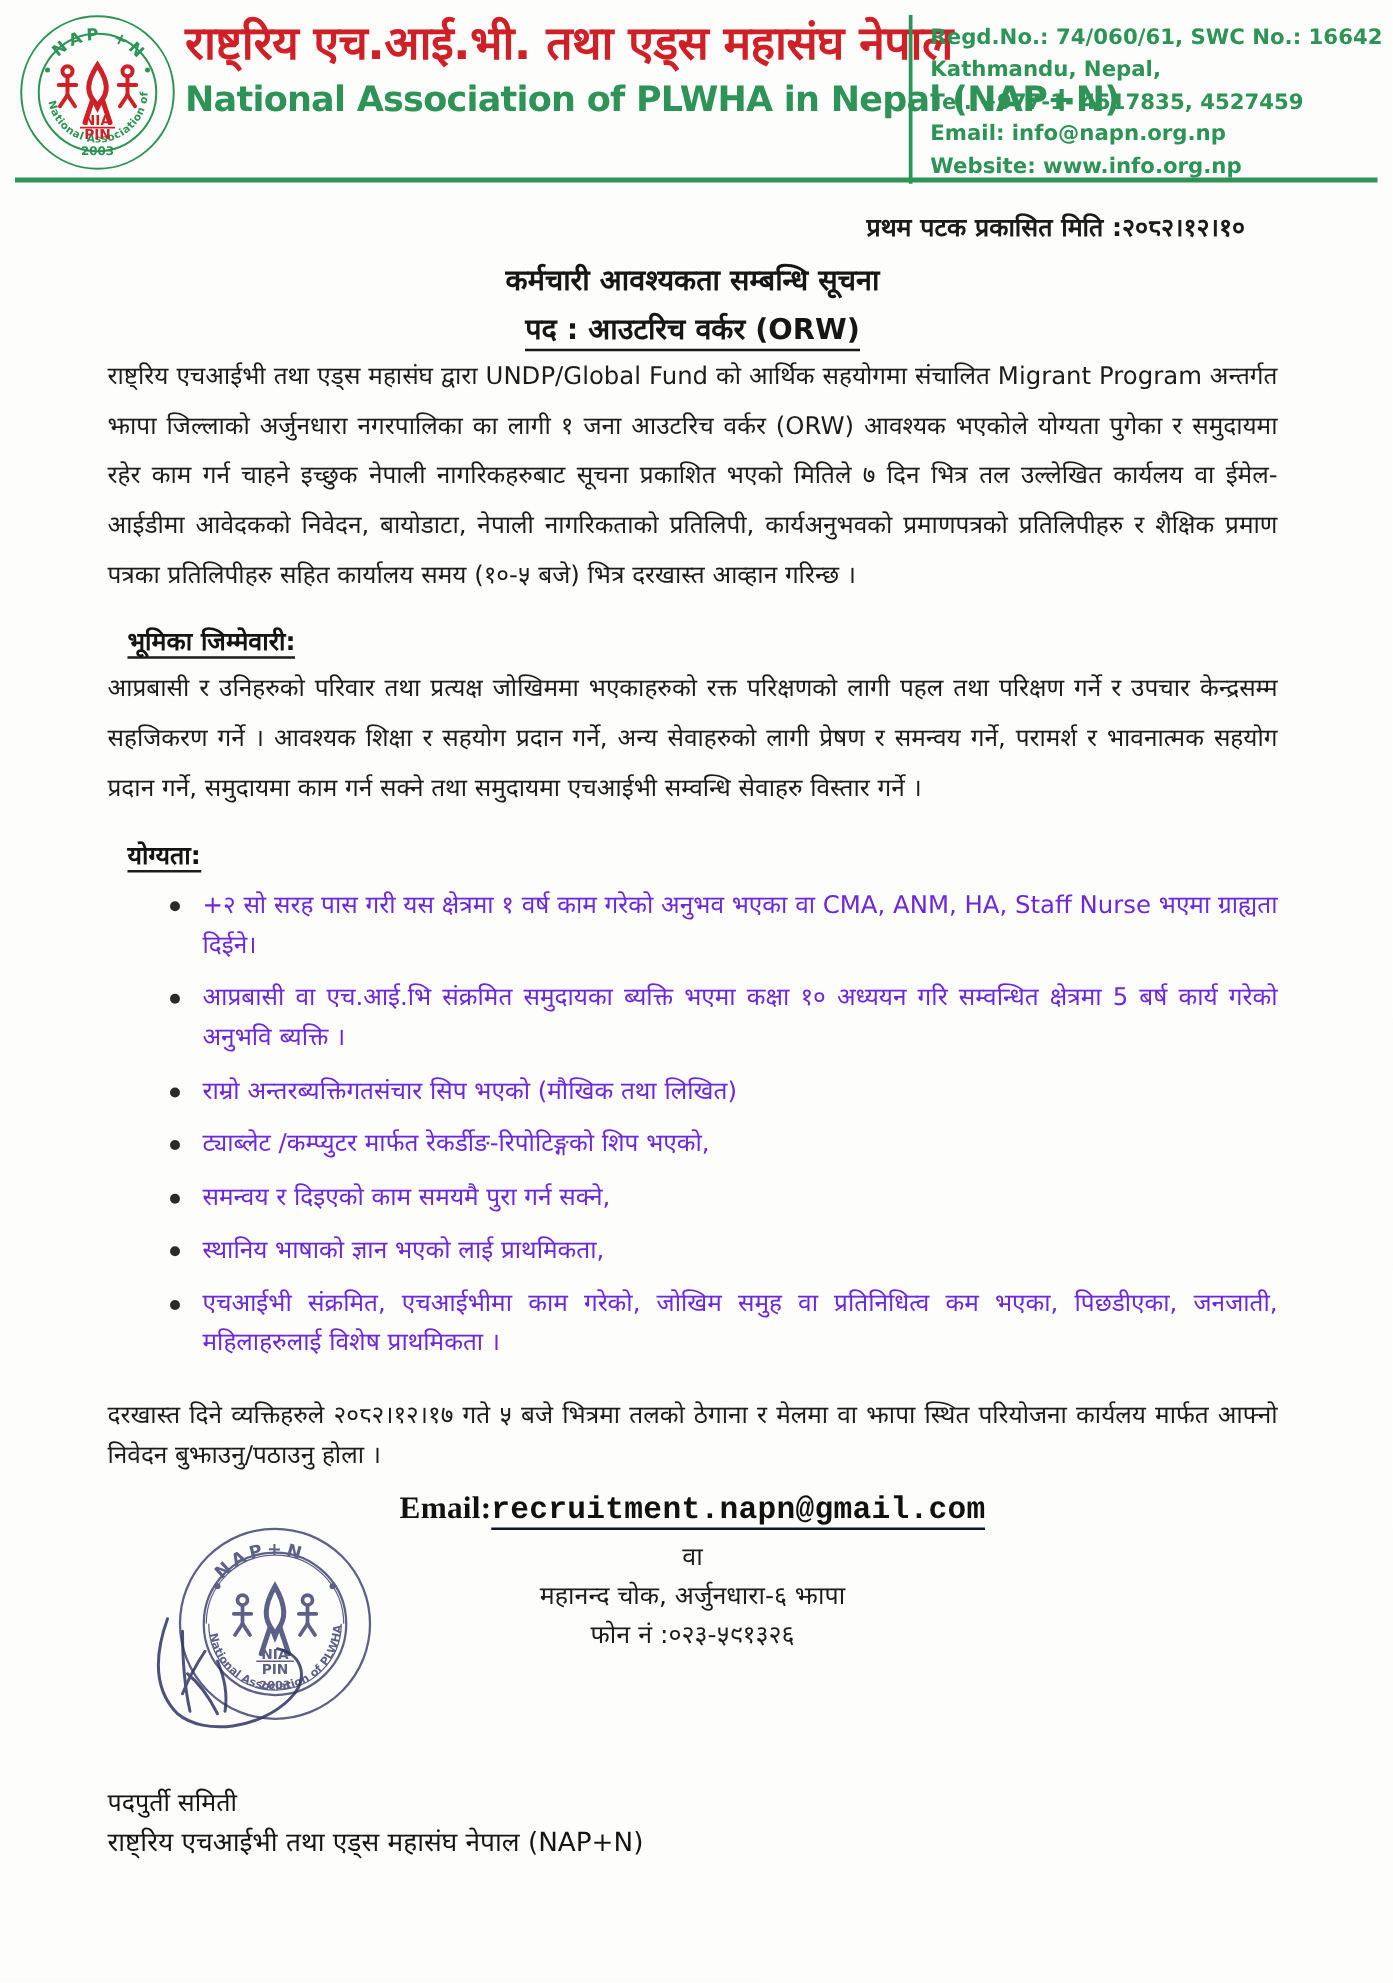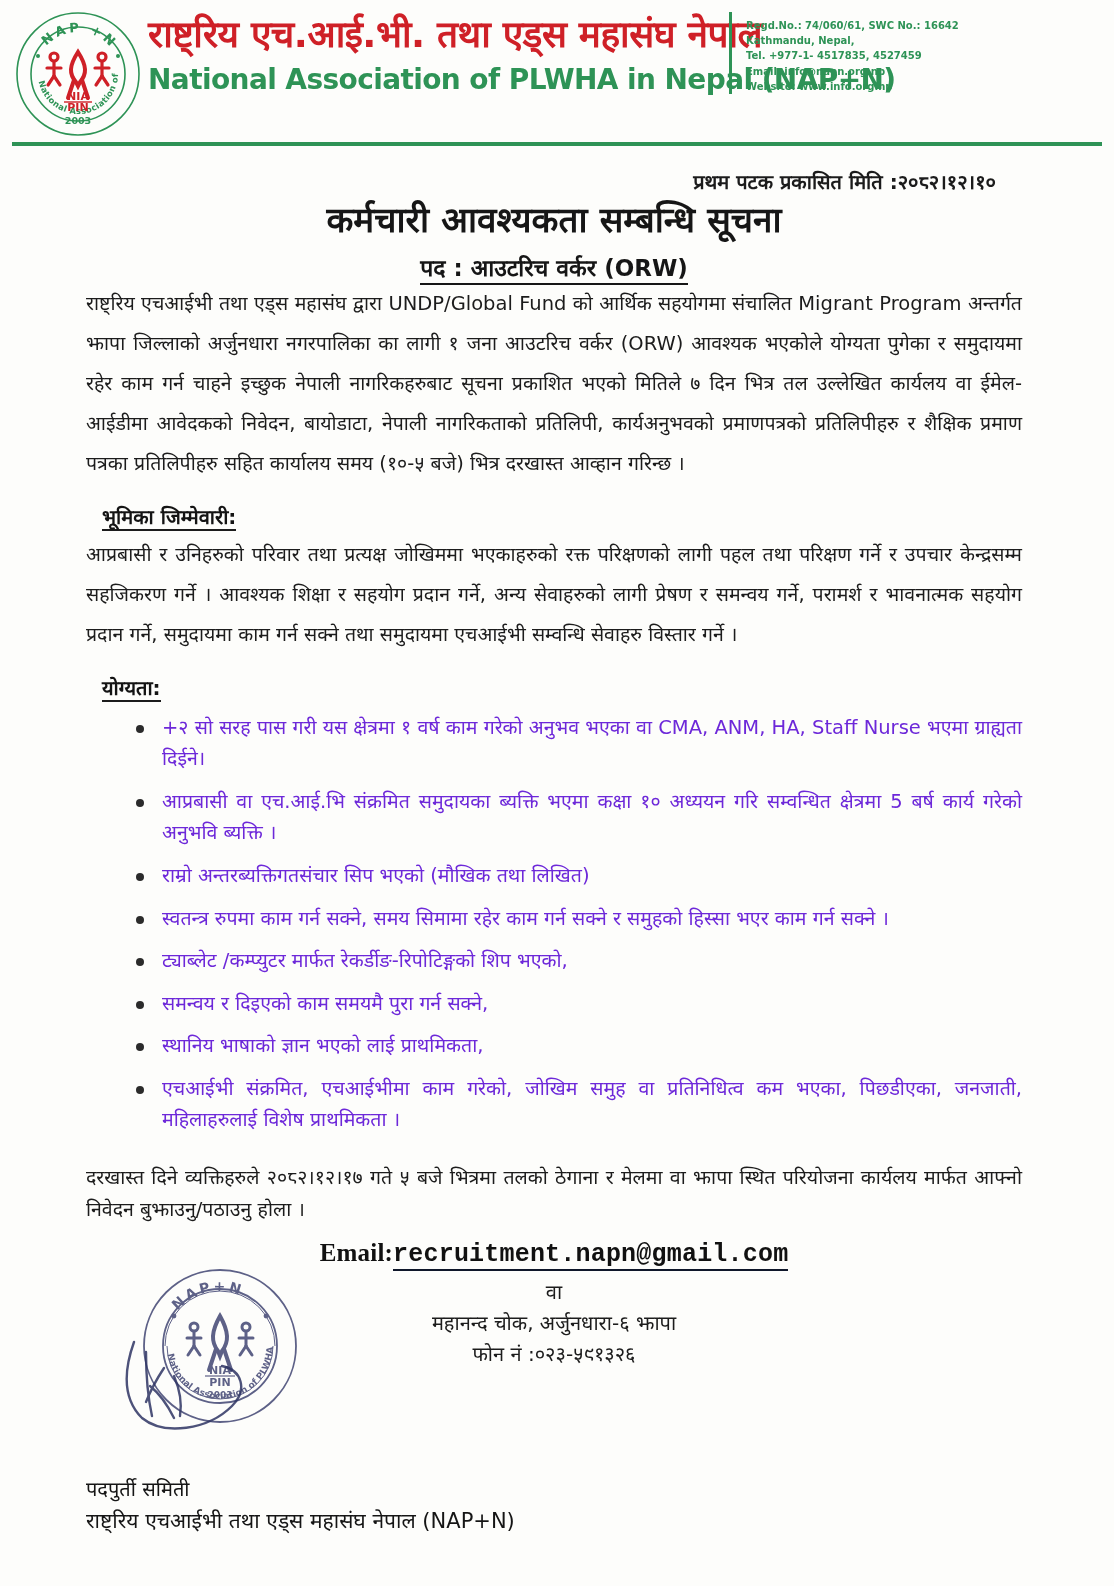--- a/index.html
+++ b/index.html
@@ -64,21 +64,21 @@
     white-space: nowrap;
   }
   .contact-block {
     flex: 0 0 360px;
     border-left: 3px solid #2e9356;
     padding: 6px 0 0 14px;
     margin-top: 4px;
     color: #2e9356;
     font-family: "DejaVu Sans", "Liberation Sans", sans-serif;
     font-weight: bold;
-    font-size: 10px;
+    font-size: 17px;
     line-height: 1.52;
     white-space: nowrap;
   }
   .hr-green {
     height: 4px;
     background: #2e9356;
     margin: 2px 12px 0 12px;
   }
 
   
@@ -90,22 +90,23 @@
   .pub-date {
     text-align: right;
     font-size: 20px;
     font-weight: bold;
     margin-top: 22px;
     padding-right: 26px;
     color: #1b1b1b;
   }
   .doc-title {
     text-align: center;
-    font-size: 35px;
-    font-weight: bold;
+    font-size: 23px;
+    font-weight: bold;
+    margin-top: 14px;
     line-height: 1.45;
     color: #161616;
   }
   .doc-subtitle {
     text-align: center;
     font-size: 23px;
     font-weight: bold;
     margin-top: 6px;
     line-height: 1.4;
     color: #161616;
@@ -296,21 +297,20 @@
     </div>
     <p class="para">आप्रबासी र उनिहरुको परिवार तथा प्रत्यक्ष जोखिममा भएकाहरुको रक्त परिक्षणको लागी पहल तथा परिक्षण गर्ने र उपचार केन्द्रसम्म सहजिकरण गर्ने । आवश्यक शिक्षा र सहयोग प्रदान गर्ने, अन्य सेवाहरुको लागी प्रेषण र समन्वय गर्ने, परामर्श र भावनात्मक सहयोग प्रदान गर्ने, समुदायमा काम गर्न सक्ने तथा समुदायमा एचआईभी सम्वन्धि सेवाहरु विस्तार गर्ने ।</p>
 
     <div class="section-head-row">
       <span class="section-head">योग्यता:</span>
     </div>
     <ul class="quals">
       <li>+२ सो सरह पास गरी यस क्षेत्रमा १ वर्ष काम गरेको अनुभव भएका वा CMA, ANM, HA, Staff Nurse भएमा ग्राह्यता दिईने।</li>
       <li>आप्रबासी वा एच.आई.भि संक्रमित समुदायका ब्यक्ति भएमा कक्षा १० अध्ययन गरि सम्वन्धित क्षेत्रमा 5 बर्ष कार्य गरेको अनुभवि ब्यक्ति ।</li>
       <li>राम्रो अन्तरब्यक्तिगतसंचार सिप भएको (मौखिक तथा लिखित)</li>
-      <li>स्वतन्त्र रुपमा काम गर्न सक्ने, समय सिमामा रहेर काम गर्न सक्ने र समुहको हिस्सा भएर काम गर्न सक्ने ।</li>
       <li>ट्याब्लेट /कम्प्युटर मार्फत रेकर्डीङ-रिपोटिङ्गको शिप भएको,</li>
       <li>समन्वय र दिइएको काम समयमै पुरा गर्न सक्ने,</li>
       <li>स्थानिय भाषाको ज्ञान भएको लाई प्राथमिकता,</li>
       <li>एचआईभी संक्रमित, एचआईभीमा काम गरेको, जोखिम समुह वा प्रतिनिधित्व कम भएका, पिछडीएका, जनजाती, महिलाहरुलाई विशेष प्राथमिकता ।</li>
     </ul>
 
     <div class="closing">दरखास्त दिने व्यक्तिहरुले २०८२।१२।१७ गते ५ बजे भित्रमा तलको ठेगाना र मेलमा वा झापा स्थित परियोजना कार्यलय मार्फत आफ्नो निवेदन बुझाउनु/पठाउनु होला ।</div>
 
     <div class="email-line">
       <span>Email:</span><span class="u">recruitment.napn@gmail.com</span>

